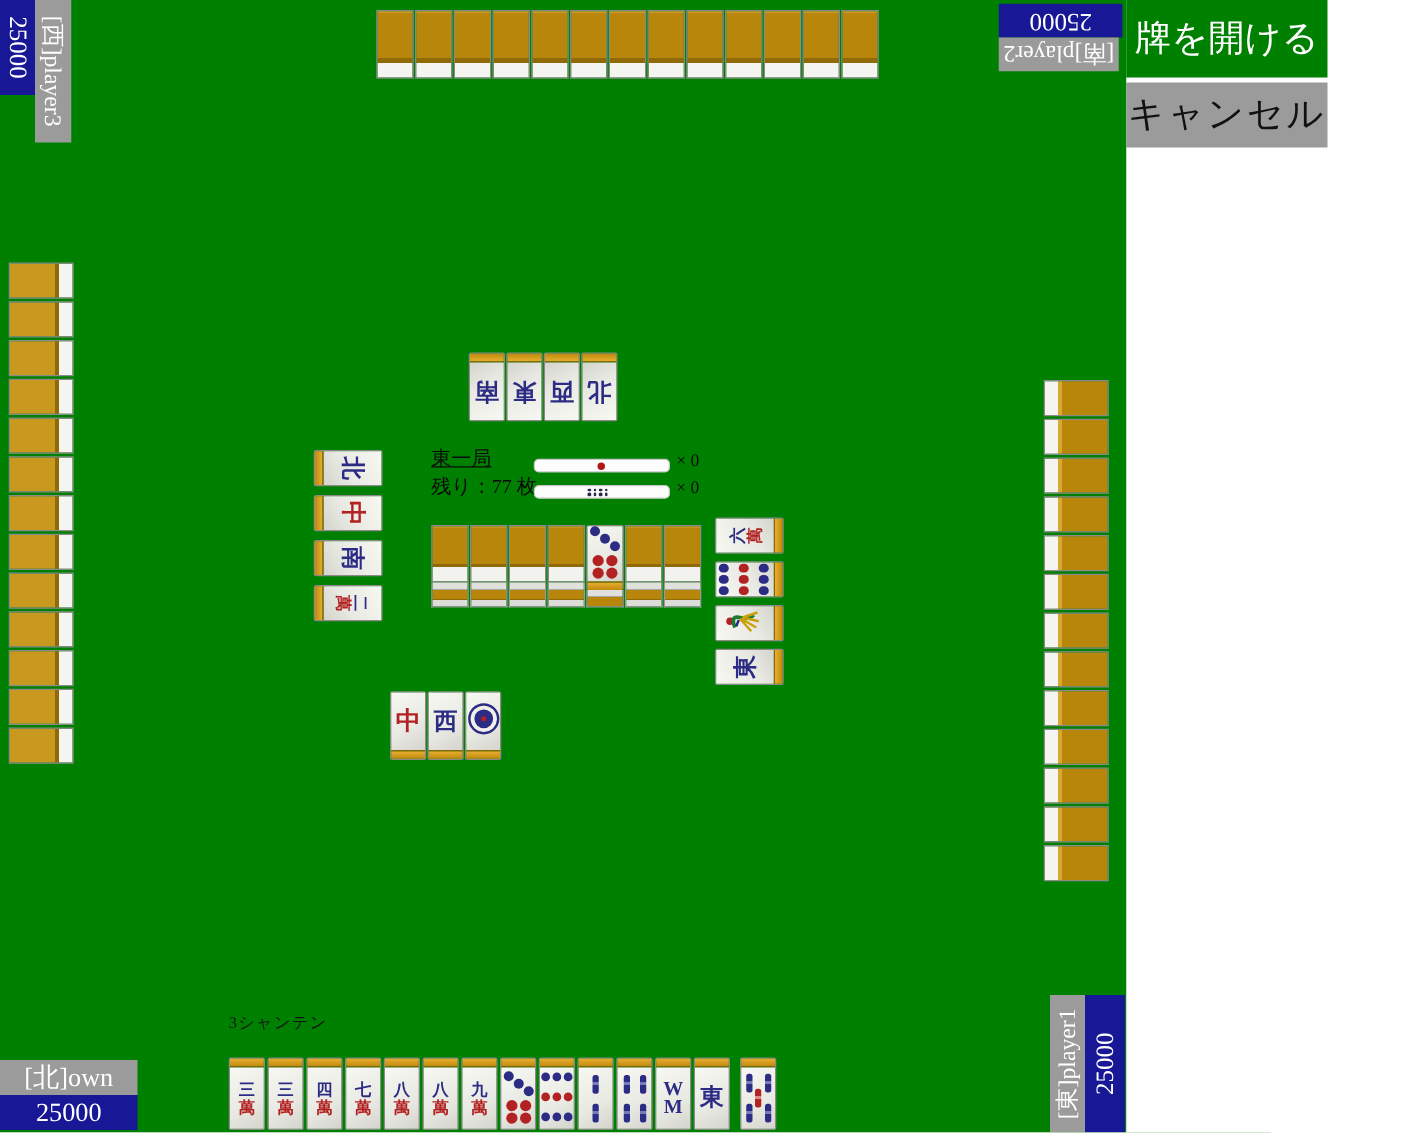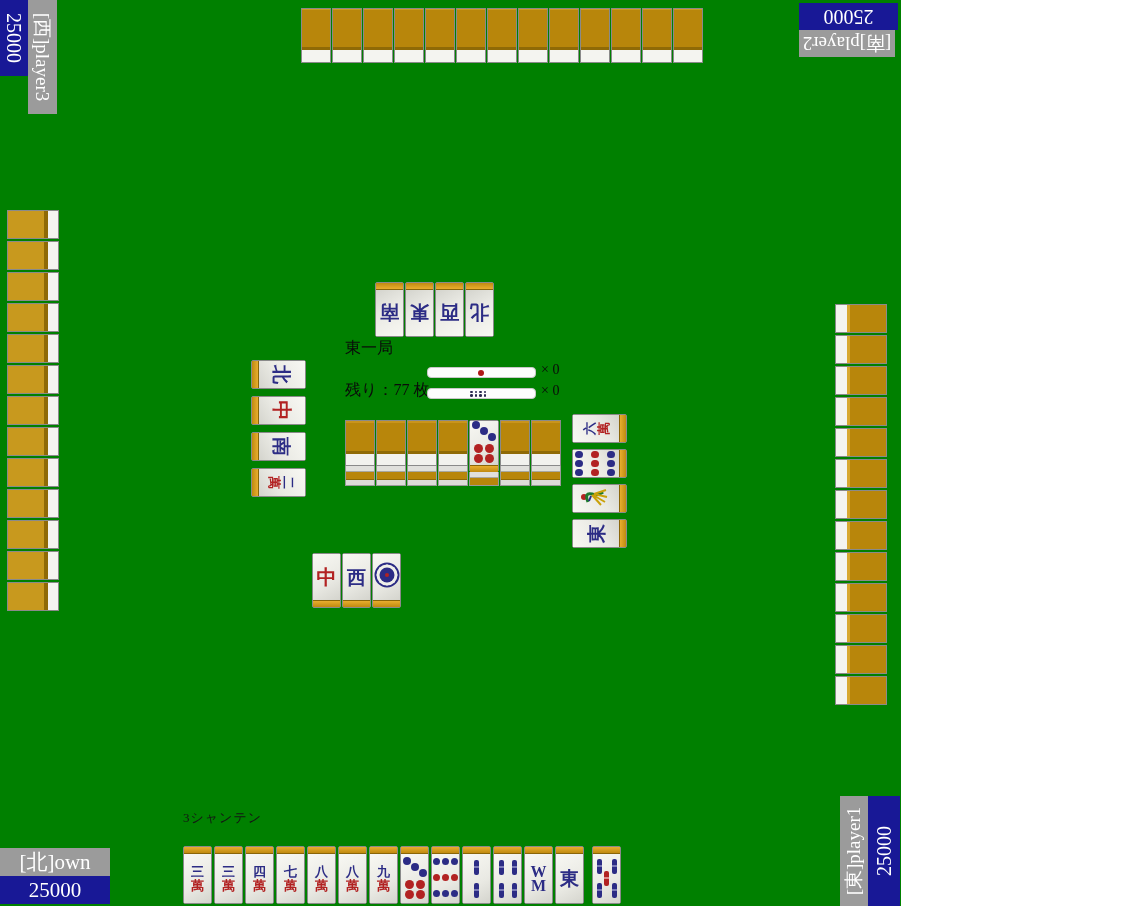--- a/index.html
+++ b/index.html
@@ -61,21 +61,21 @@
   .wcol .mtile{width:30px;height:52px;}
   .wcol .wunder.short{height:14px;}
 
   
   #hand{position:absolute;left:183px;top:846px;display:flex;gap:2px;align-items:flex-start;}
   #hand .mtile{width:29px;height:58px;cursor:pointer;}
   #hand .drawn{margin-left:6px;}
 
   
   .cinfo{position:absolute;color:#0a0a0a;font-size:16px;line-height:1;}
-  #round-label{left:345px;top:340px;}
+  #round-label{left:345px;top:360px;text-decoration:underline;}
   #remain-label{left:345px;top:382px;}
   .stickbar{position:absolute;width:107px;height:9px;background:#fdfdfd;border:1px solid #c8c8c8;border-radius:4px;}
   #bar-riichi{left:427px;top:367px;}
   #bar-honba{left:427px;top:388px;}
   .reddot{position:absolute;left:50px;top:1.5px;width:6px;height:6px;border-radius:50%;background:#b01818;}
   .honbadots{position:absolute;left:42px;top:1.5px;display:grid;grid-template-columns:repeat(4,1fr);grid-gap:1px 2px;}
   .honbadots i{width:2.5px;height:2.5px;background:#2a2a50;border-radius:50%;}
   .xcount{position:absolute;color:#0a0a0a;font-size:14px;}
   #x-riichi{left:541px;top:362px;}
   #x-honba{left:541px;top:383px;}
@@ -102,20 +102,22 @@
 
   <div class="pbox blue rotTL" id="w-score">25000</div>
   <div class="pbox gray rotTL" id="w-label">[西]player3</div>
   <div class="pbox blue rot180" id="s-score">25000</div>
   <div class="pbox gray rot180" id="s-label">[南]player2</div>
   <div class="pbox gray" id="n-label">[北]own</div>
   <div class="pbox blue" id="n-score">25000</div>
   <div class="pbox gray rotBR" id="e-label">[東]player1</div>
   <div class="pbox blue rotBR" id="e-score">25000</div>
 
+  <div class="btn btn-open">牌を開ける</div>
+  <div class="btn btn-cancel">キャンセル</div>
 
   <div class="rack" id="rack-top">
       <div class="rbt"></div>
       <div class="rbt"></div>
       <div class="rbt"></div>
       <div class="rbt"></div>
       <div class="rbt"></div>
       <div class="rbt"></div>
       <div class="rbt"></div>
       <div class="rbt"></div>

